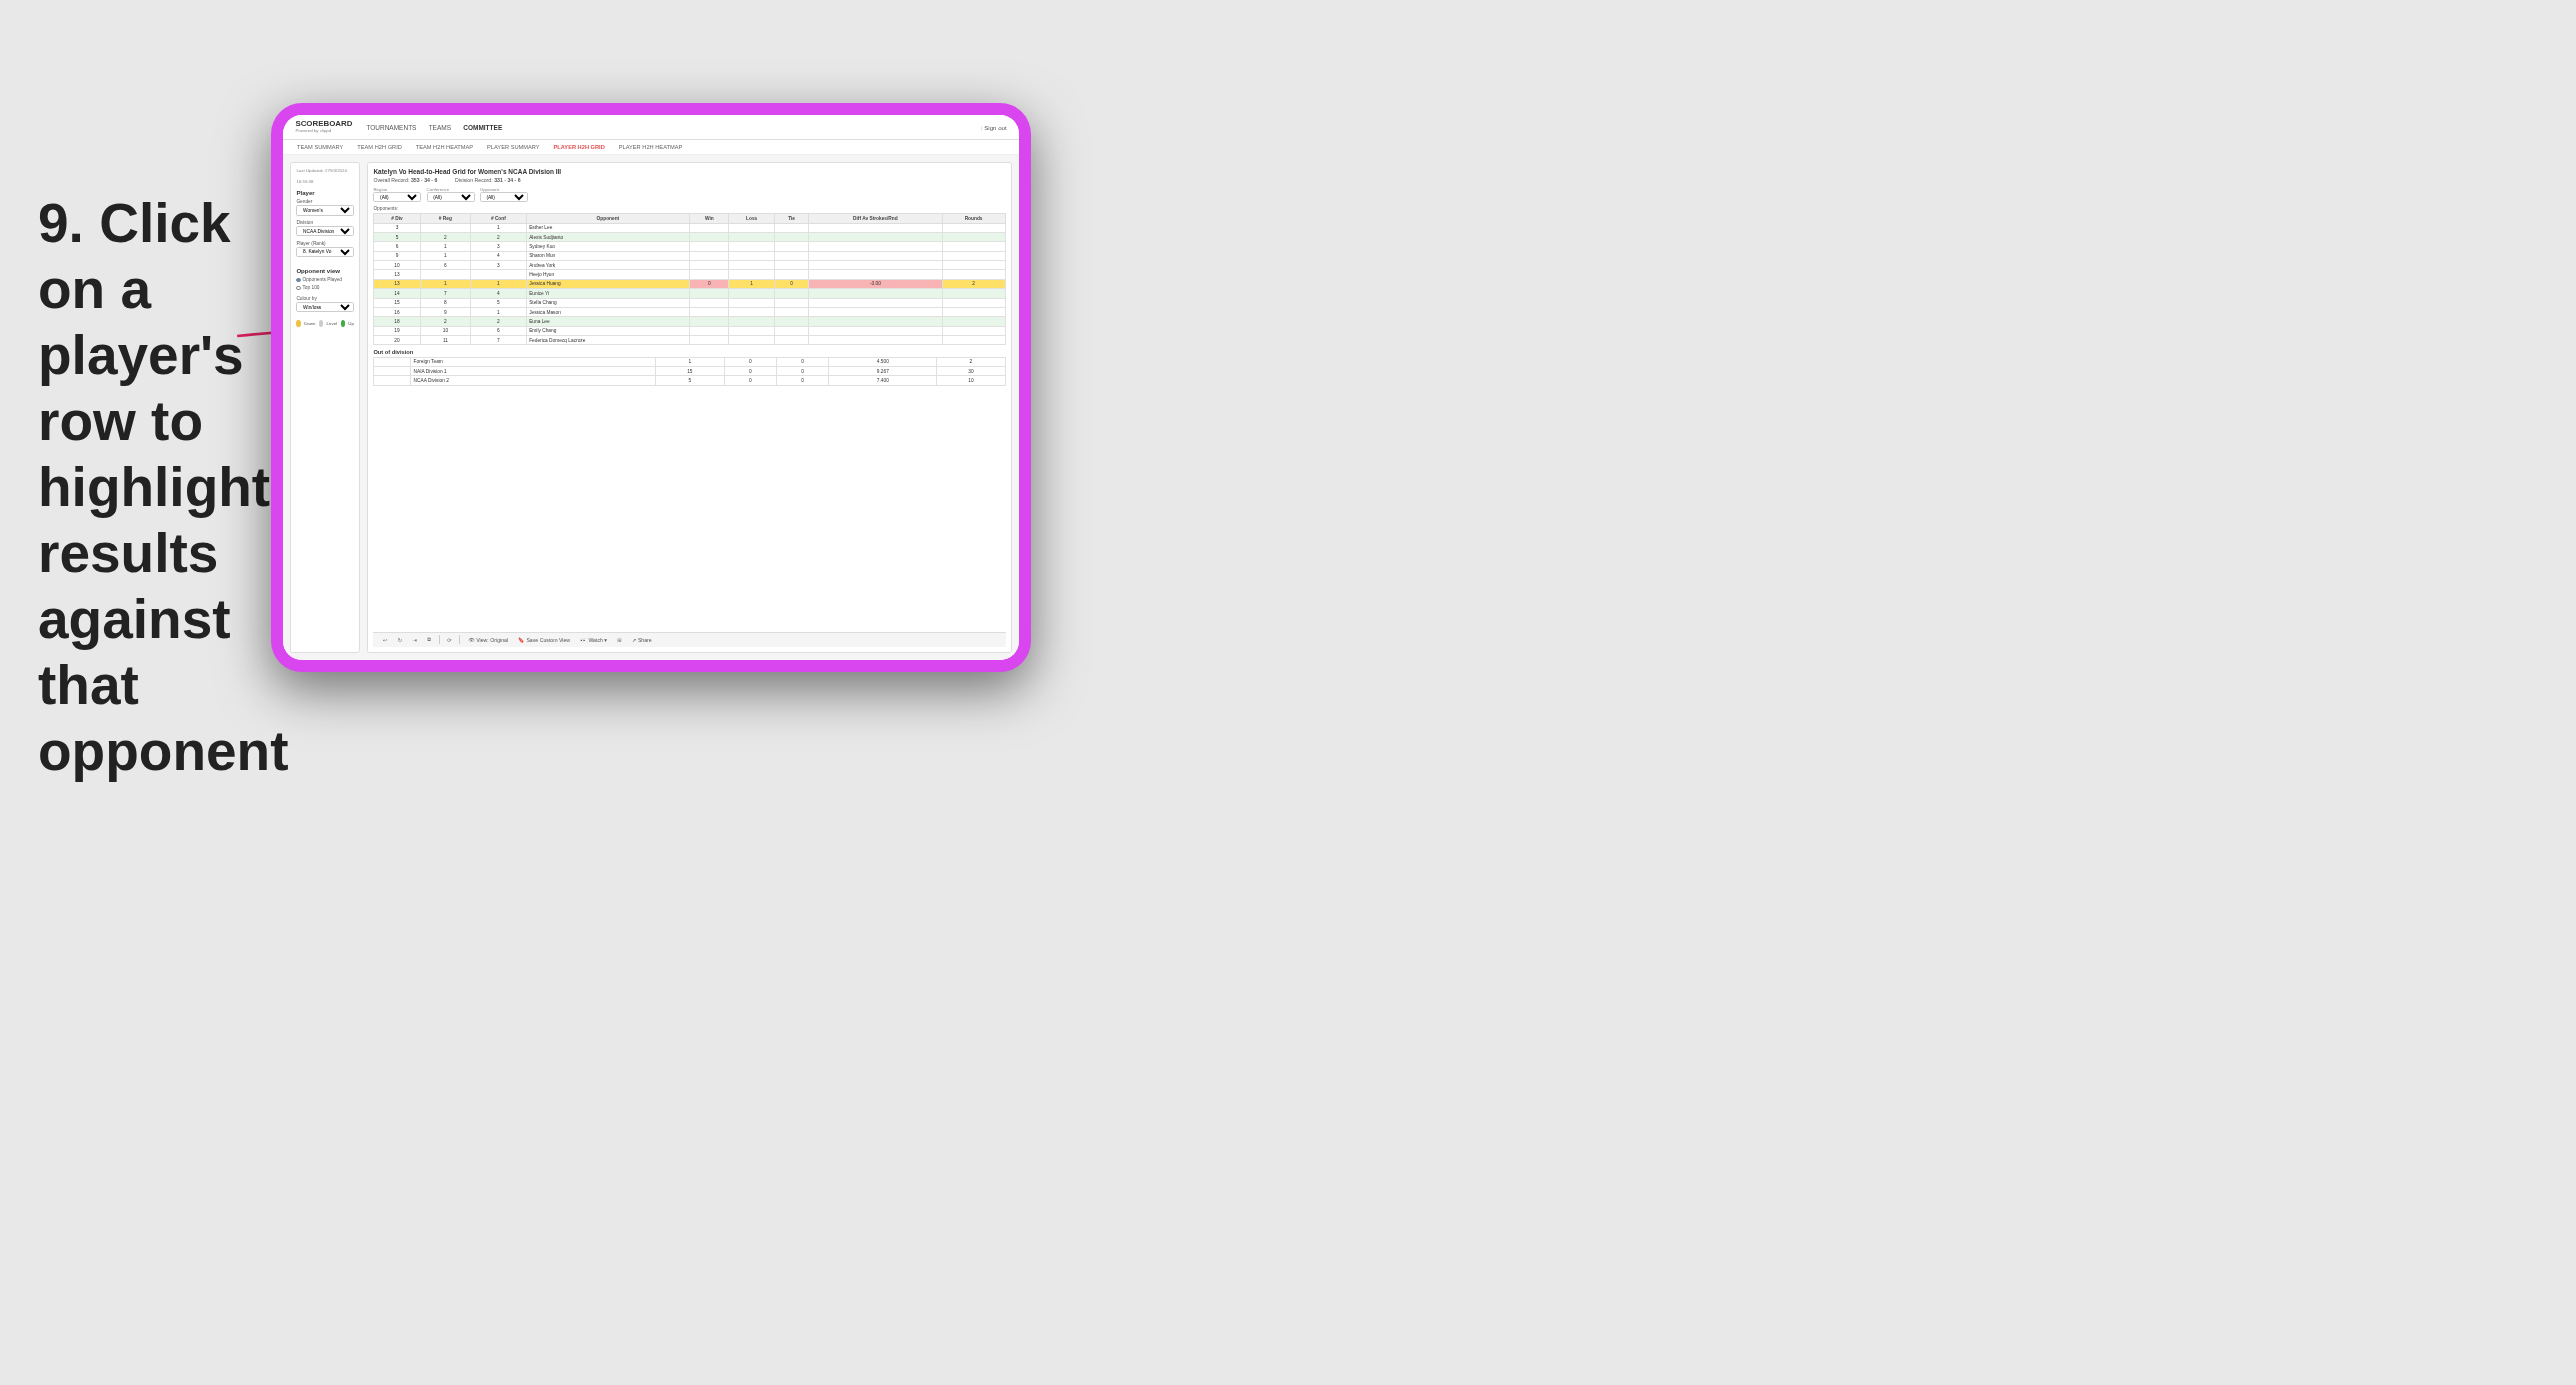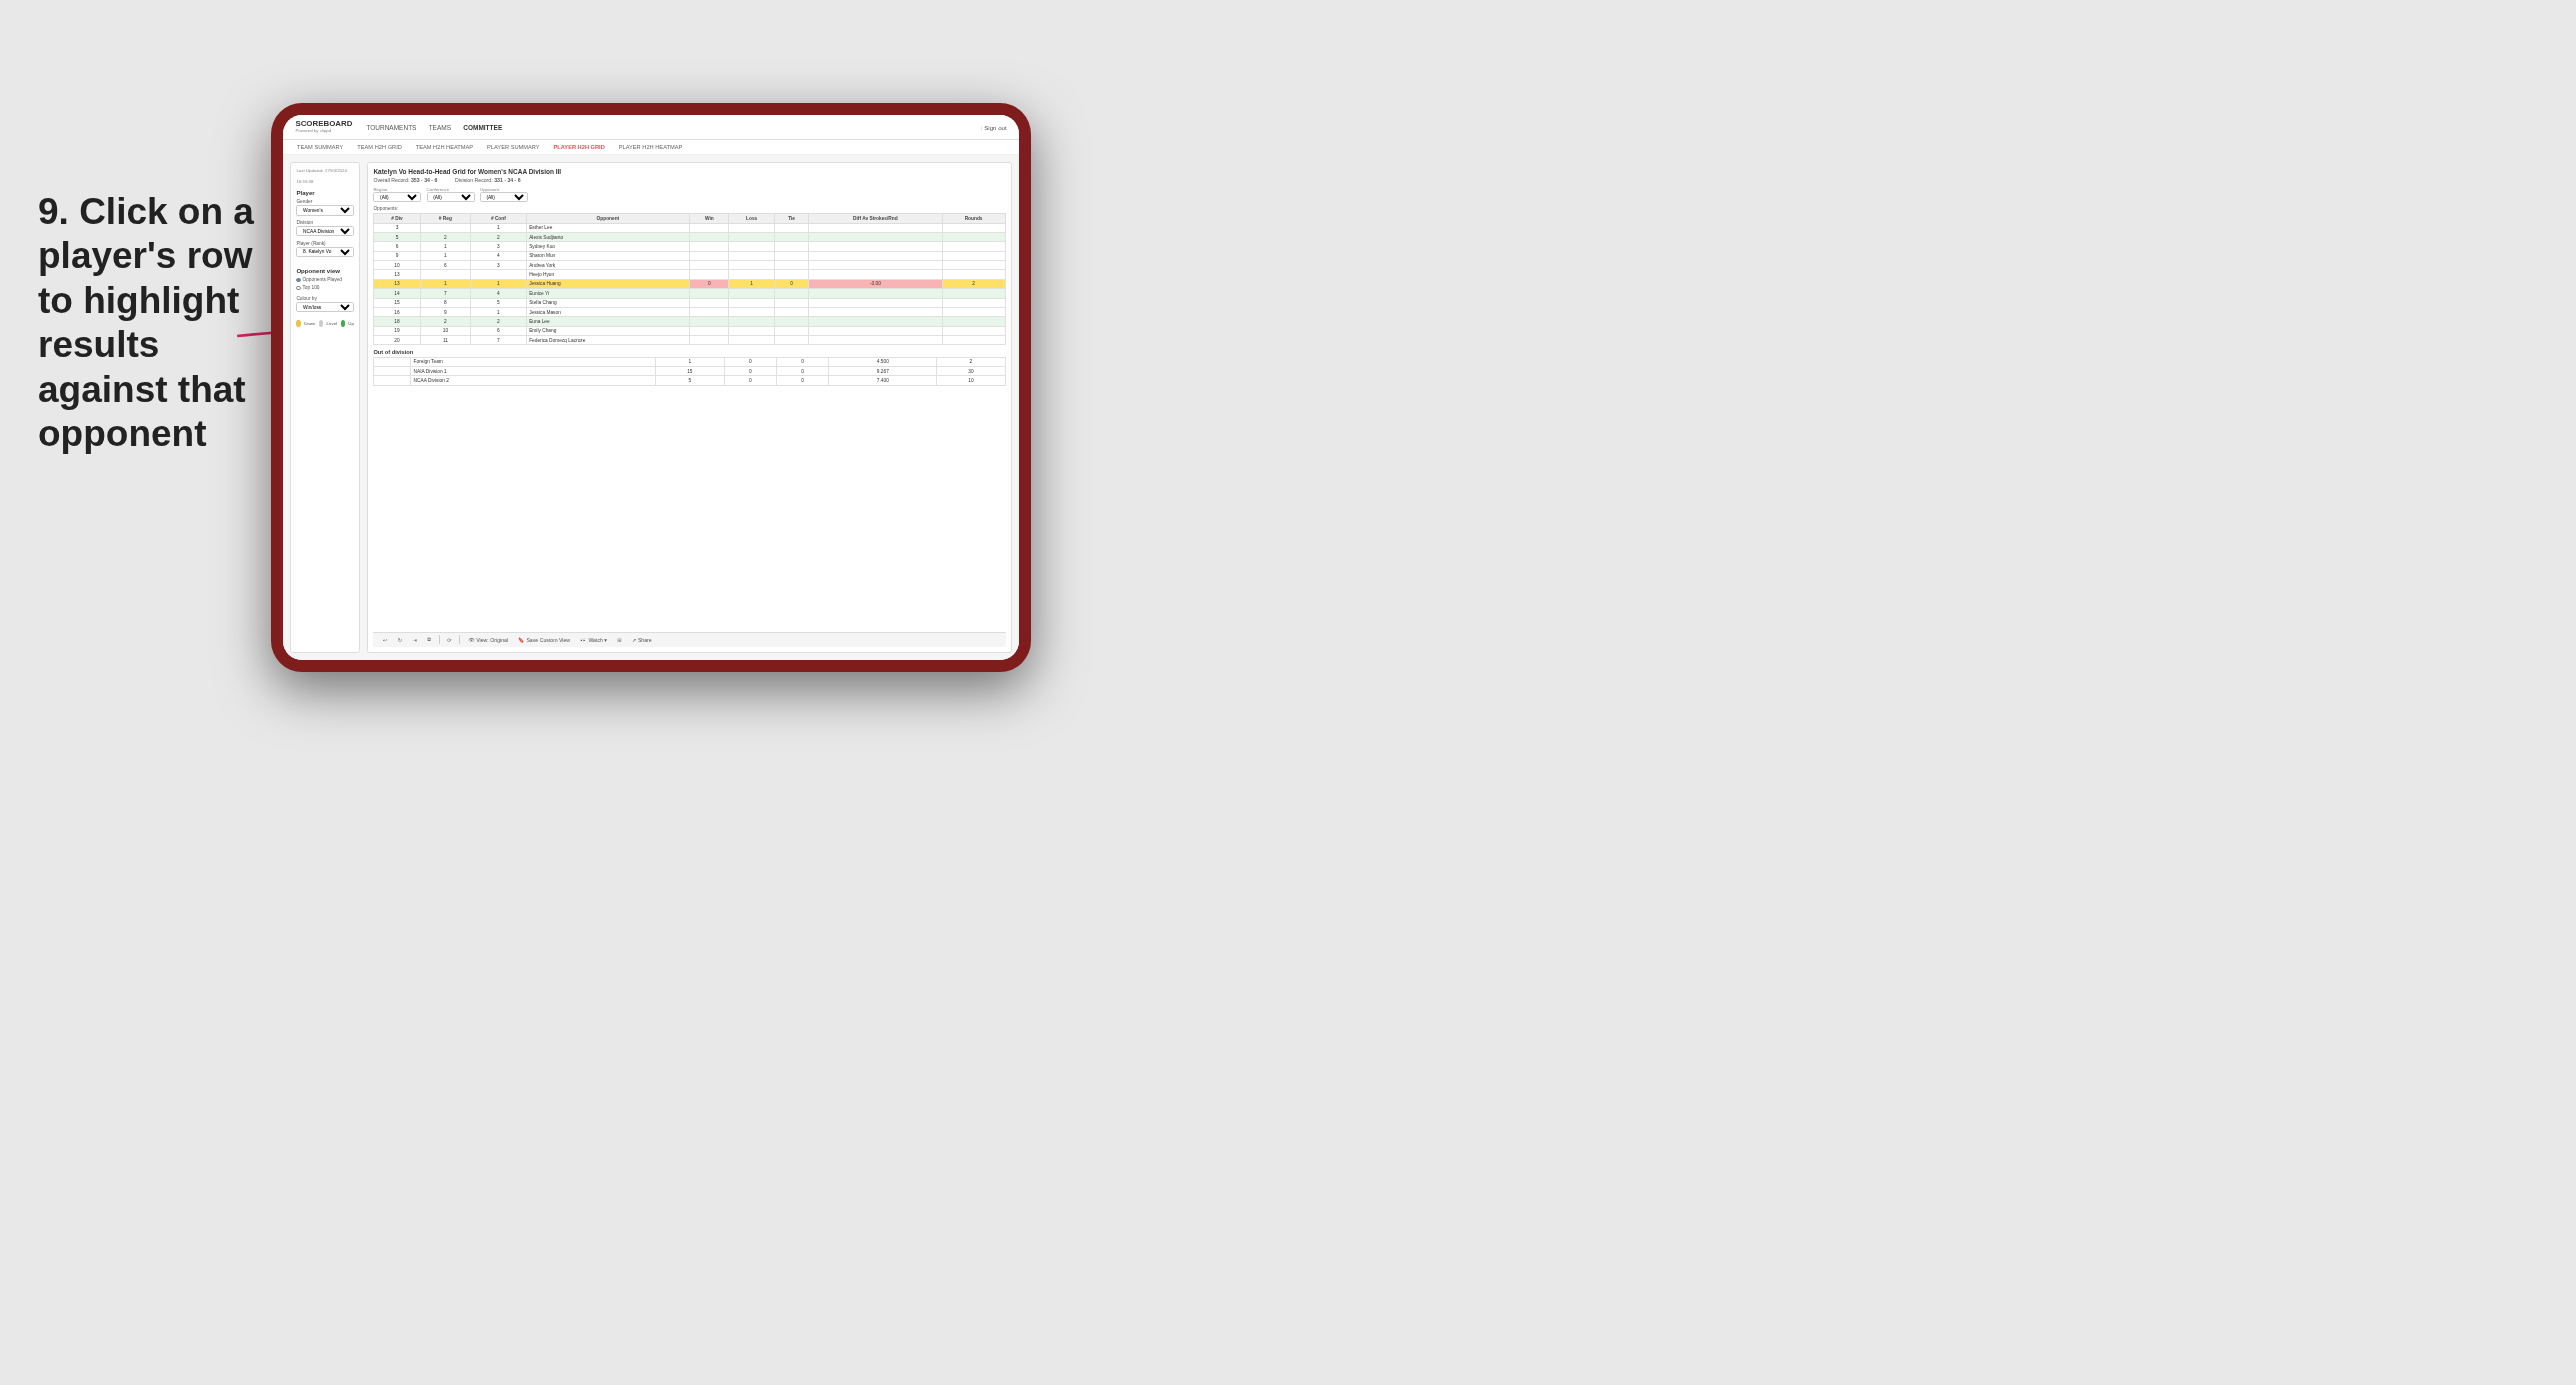--- a/index.html
+++ b/index.html
@@ -12,41 +12,41 @@
       overflow: hidden;
     }
 
     
     .tablet-frame {
       position: absolute;
       left: 271px;
       top: 103px;
       width: 760px;
       height: 569px;
-      background: #7f1d1d;
+      background: #d946ef;
       border-radius: 31px;
       box-shadow: 0 17.5px 52px rgba(0,0,0,0.5);
       padding: 12.2px;
     }
     .tablet-screen {
       width: 100%;
       height: 100%;
       background: #fff;
       border-radius: 19px;
       overflow: hidden;
       display: flex;
       flex-direction: column;
     }
 
     
     .annotation {
       position: absolute;
       left: 38px;
       top: 190px;
-      font-size: 37px;
+      font-size: 55px;
       font-weight: bold;
       color: #222;
       line-height: 1.2;
       width: 227px;
     }
 
     
     .nav-bar {
       background: #fff;
       border-bottom: 0.9px solid #ddd;

